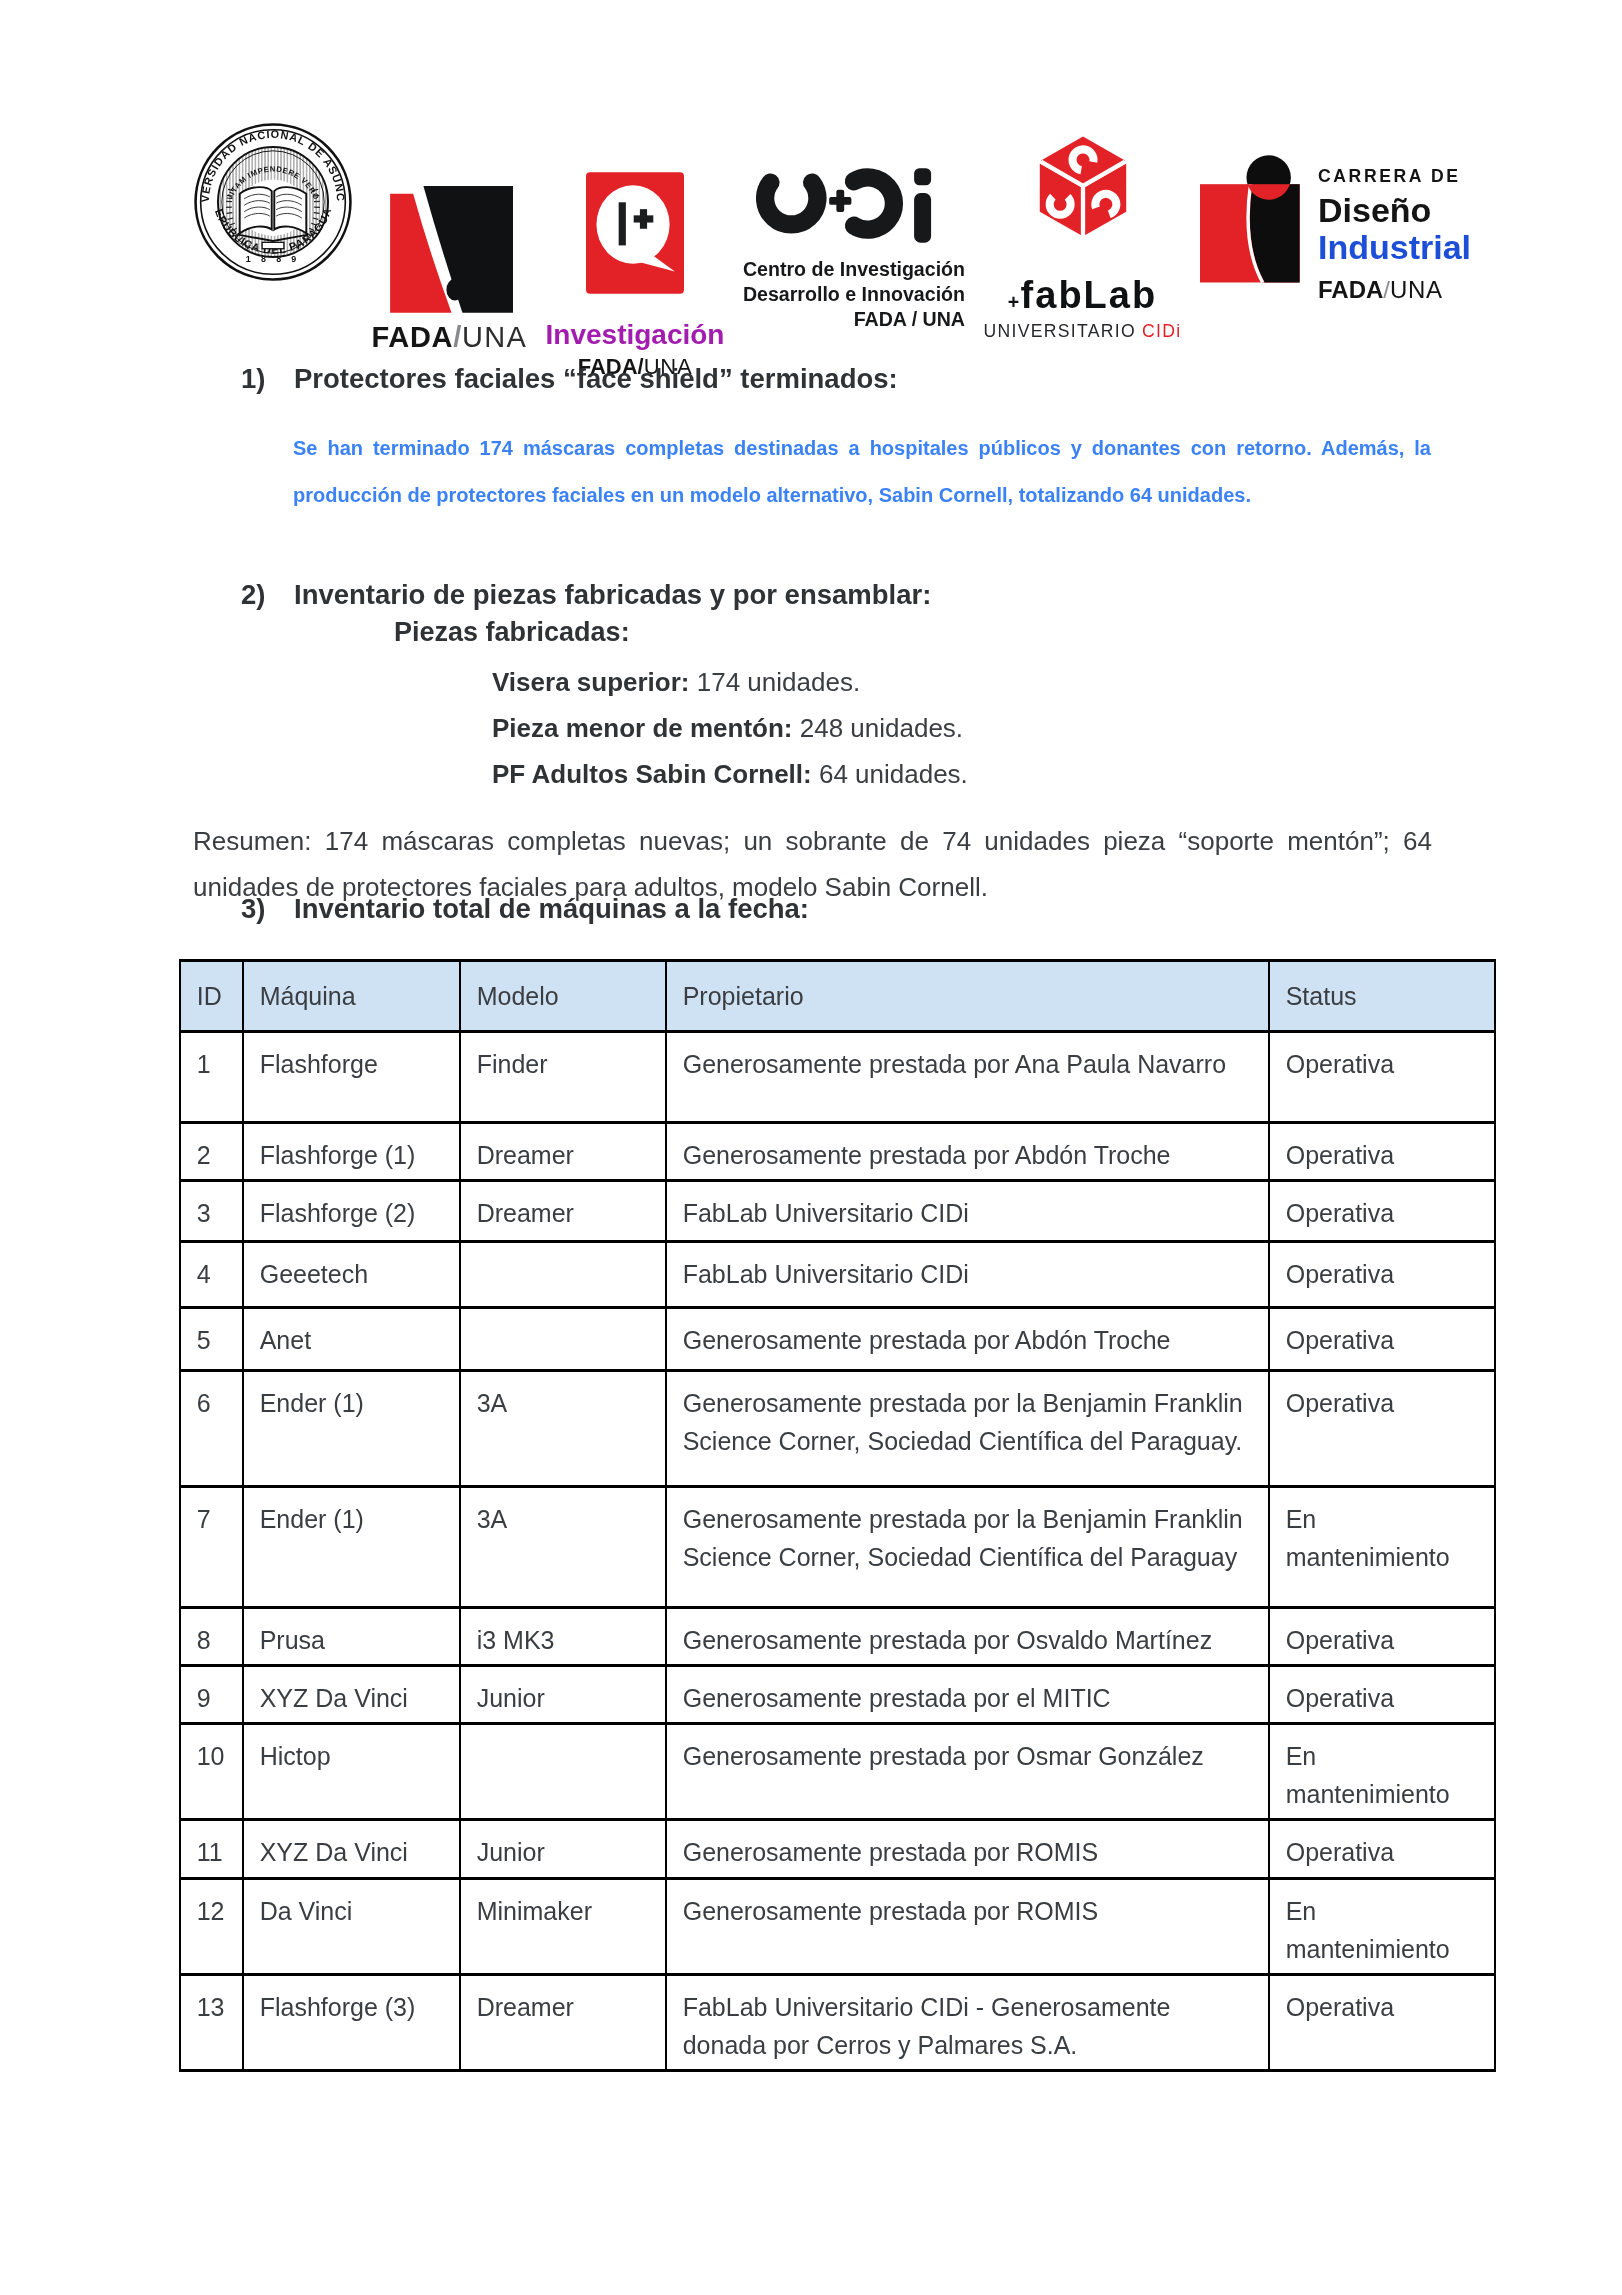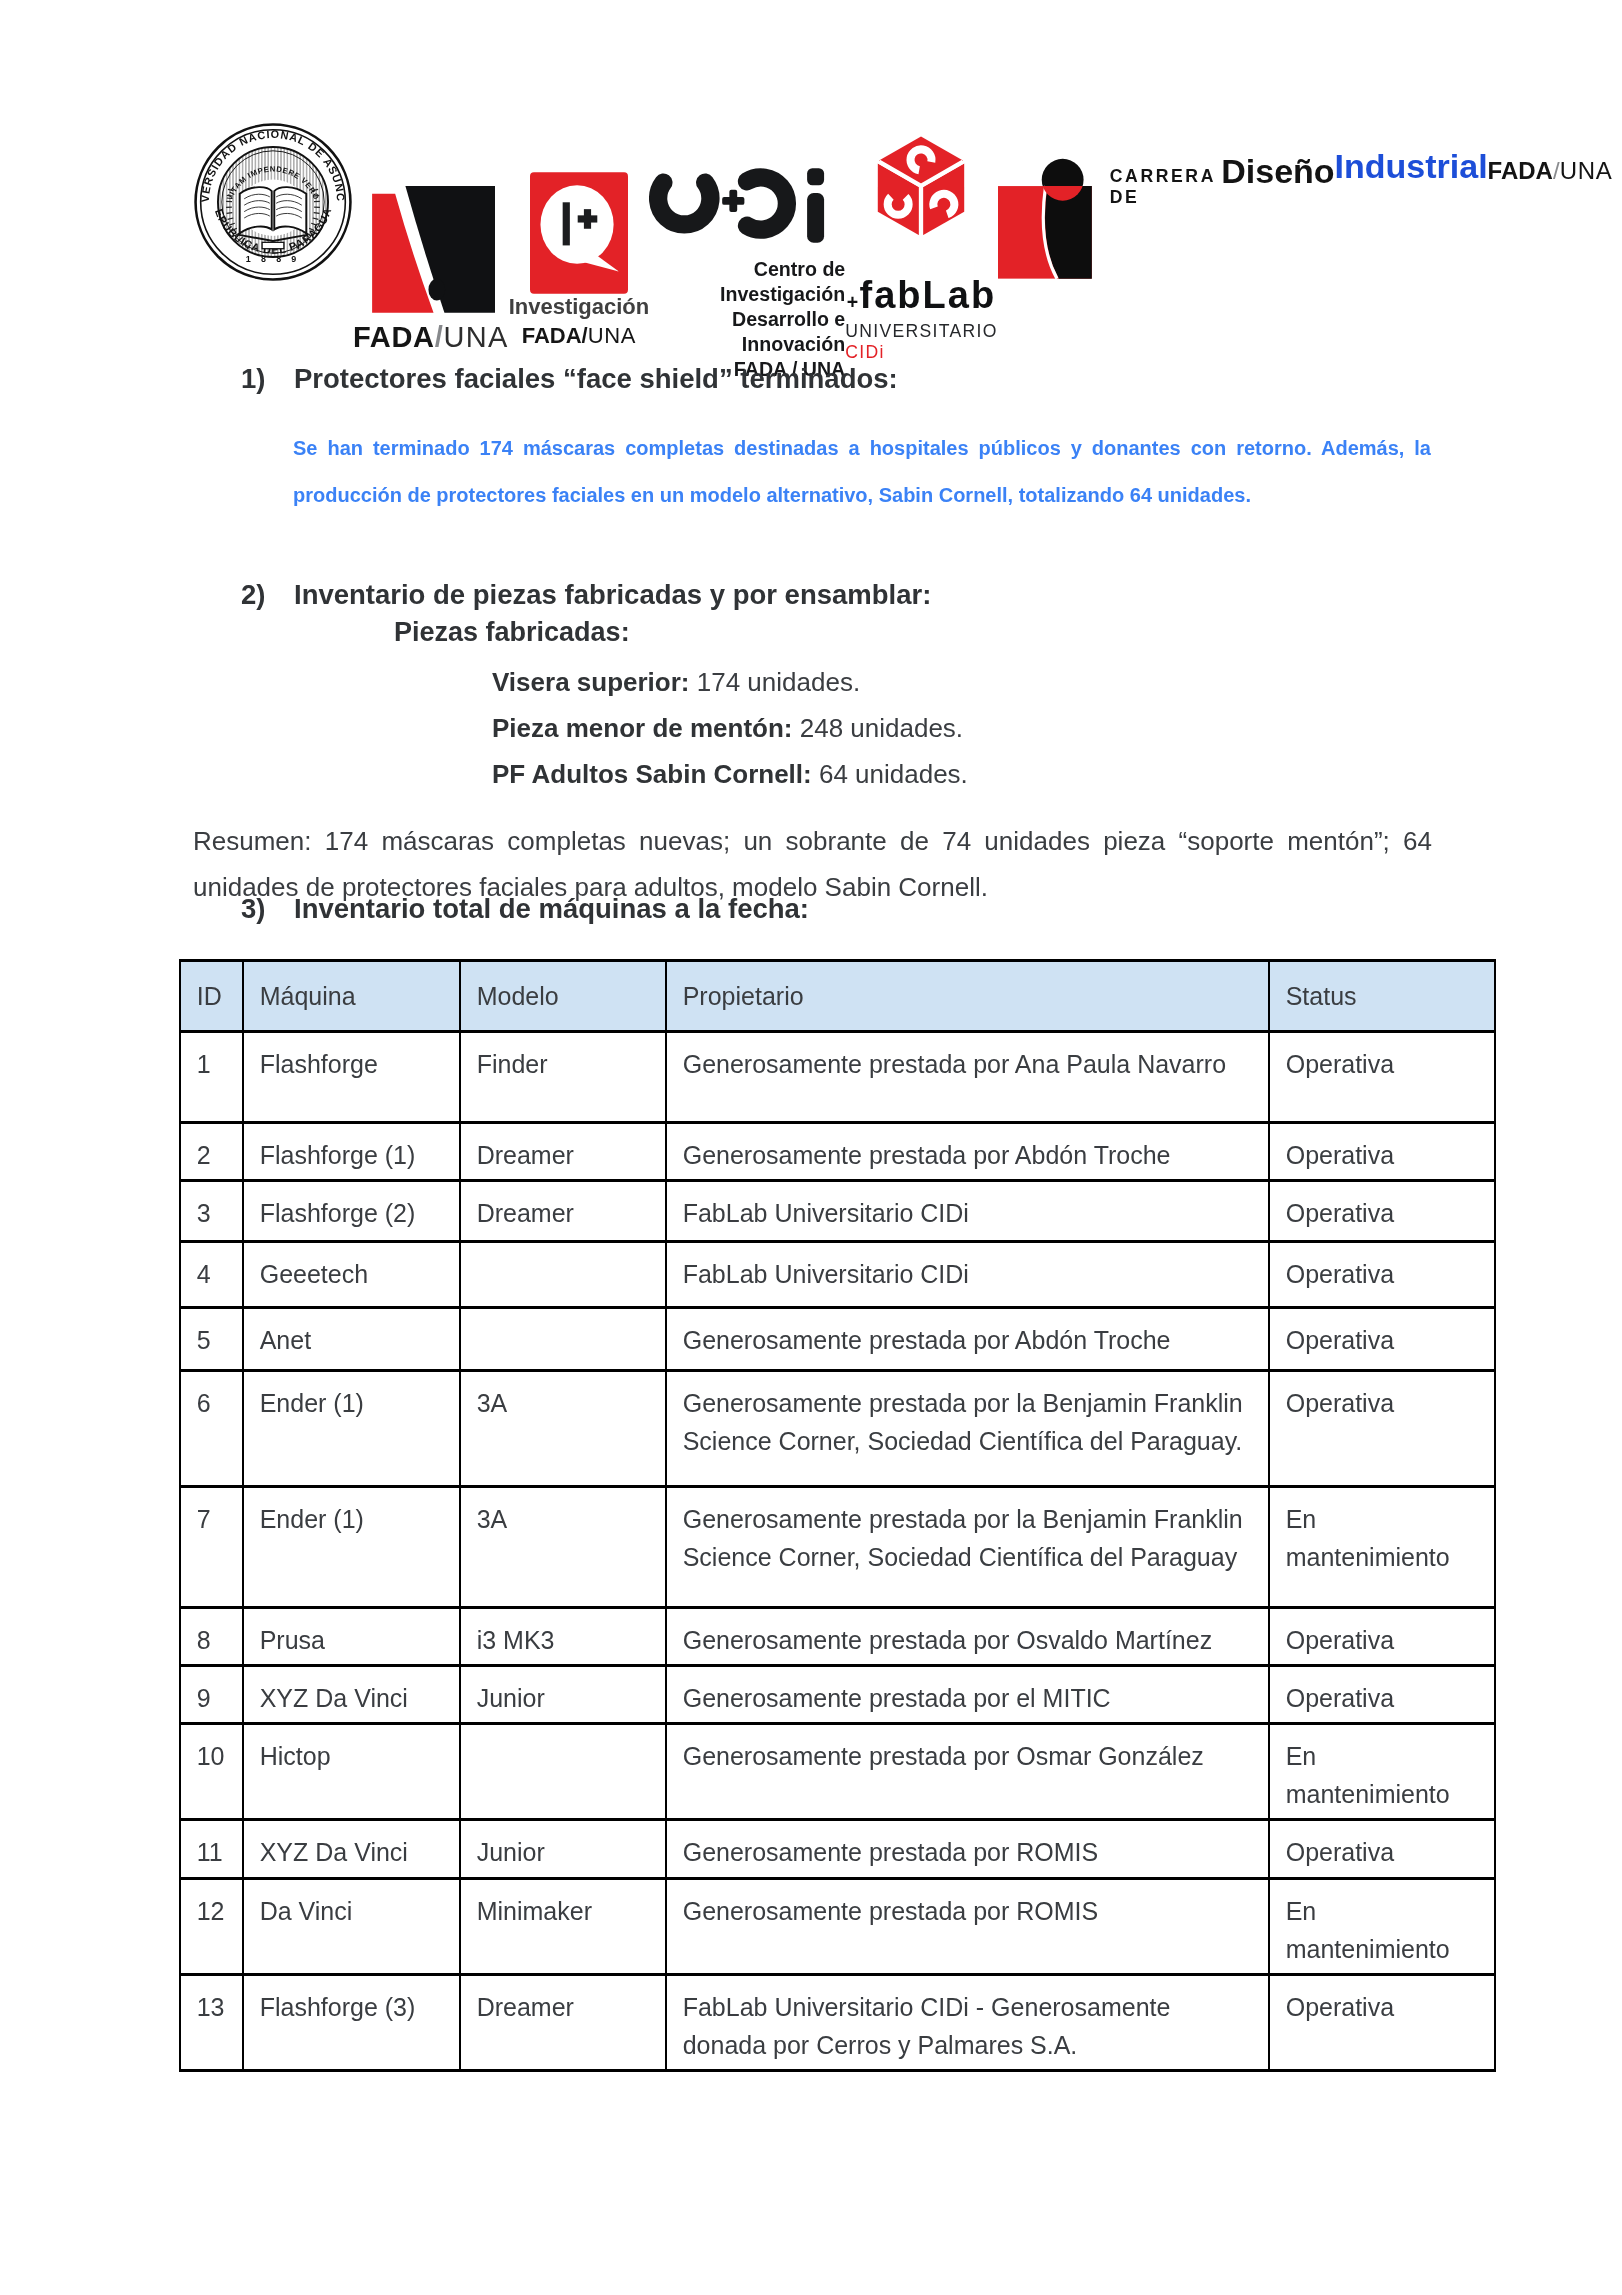--- a/index.html
+++ b/index.html
@@ -16,32 +16,32 @@
   .lb-seal{margin-top:0;}
   .lb-fada{margin-top:64px;}
   .lb-inv{margin-top:50px;}
   .lb-cidi{margin-top:41px;}
   .lb-fablab{margin-top:6.5px;}
   .lb-di{margin-top:26px;}
   .fada-caption{font-size:29px;margin-top:6.5px;color:#151515;letter-spacing:0.7px;}
   .fada-caption .b{font-weight:700;}
   .fada-caption .slash{color:#87898c;font-weight:700;}
   .fada-caption .lt{font-weight:400;color:#2e2e2e;letter-spacing:1.3px;}
-  .inv-line1{font-size:22px;font-weight:700;color:#404040;margin-top:0;}
+  .inv-line1{font-size:28px;font-weight:700;color:#a21caf;margin-top:25px;}
   .inv-line2{font-size:22px;margin-top:2.6px;color:#151515;}
   .inv-line2 .b{font-weight:700;}
   .inv-line2 .lt{font-weight:400;letter-spacing:0.7px;}
   .cidi-caption{font-size:19.6px;font-weight:700;line-height:25px;color:#17181a;text-align:right;margin-top:9.2px;}
   .fablab-word{display:flex;align-items:flex-start;margin-top:3.9px;color:#101113;}
   .fablab-word .plus{font-size:19.6px;font-weight:700;margin-top:17px;margin-right:1.3px;}
   .fablab-word .word{font-size:38px;font-weight:700;letter-spacing:2px;}
   .fablab-caption{font-size:17.6px;margin-top:3.9px;letter-spacing:1.3px;color:#26282b;}
   .fablab-caption .accent{color:#e32227;font-weight:400;}
   .di-row{display:flex;align-items:flex-start;}
-  .di-text{margin-left:17px;display:flex;flex-direction:row;}
+  .di-text{margin-left:17px;display:flex;flex-direction:column;}
   .di-carrera{font-size:17.6px;font-weight:700;letter-spacing:2.6px;color:#141414;margin-top:18.3px;}
   .di-name{font-size:34px;font-weight:800;color:#141414;line-height:37px;margin-top:5.2px;}
   .di-name2{font-size:34px;font-weight:800;color:#1d4ed8;line-height:37px;}
   .di-fada{font-size:24px;margin-top:9.2px;color:#141414;}
   .di-fada .b{font-weight:700;}
   .di-fada .slash{color:#8a8c8f;}
   .di-fada .lt{font-weight:400;letter-spacing:0.7px;}
   
   .sec-heading{
     position:absolute;left:241px;display:flex;

